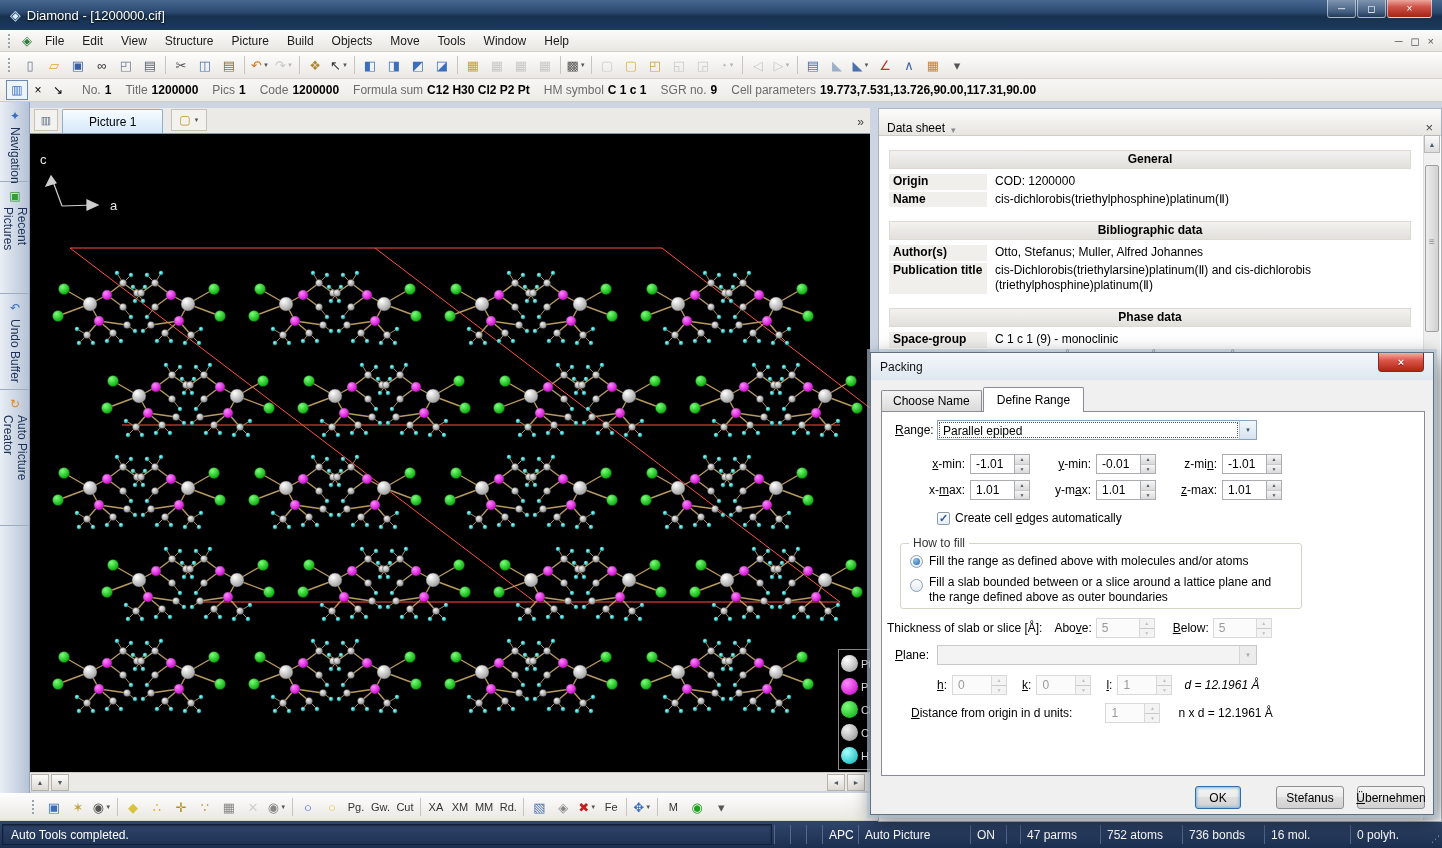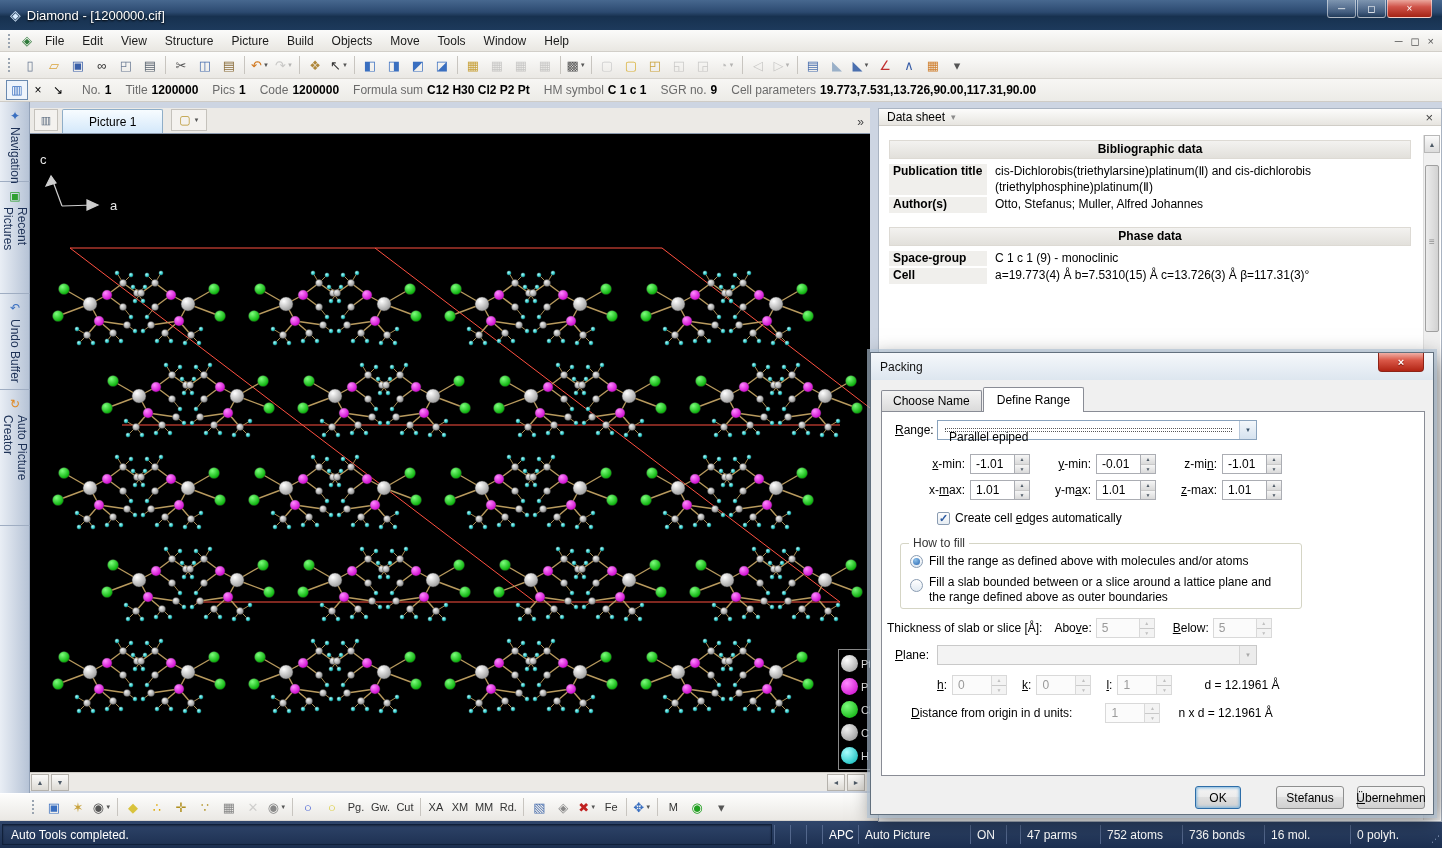--- a/index.html
+++ b/index.html
@@ -69,22 +69,22 @@
   .sc-right{margin-left:auto;display:flex;margin-right:4px;}
   
   .legend{position:absolute;left:838px;top:649px;width:38px;height:121px;box-sizing:border-box;
     background:#000;border:1px solid #8a8a8a;display:flex;flex-direction:column;justify-content:space-around;padding:2px 0 2px 2px;z-index:3;}
   .leg-row{display:flex;align-items:center;gap:3px;}
   .leg-sph{width:17px;height:17px;border-radius:50%;flex:none;}
   .leg-lbl{color:#eee;font-size:11px;}
   
   .datasheet{position:absolute;left:878px;top:108px;width:564px;height:714px;box-sizing:border-box;
     background:#fff;border:1px solid #aab4c2;z-index:2;}
-  .ds-header{height:17px;box-sizing:border-box;background:linear-gradient(#fcfcfb,#e7e5e0);
-    border-bottom:1px solid #d0cdc7;display:flex;align-items:center;padding:0 8px;gap:6px;}
+  .ds-header{height:27px;box-sizing:border-box;background:linear-gradient(#fcfcfb,#e7e5e0);
+    border-bottom:1px solid #d0cdc7;display:flex;align-items:flex-end;padding:0 8px;gap:6px;}
   .ds-pin{color:#8a8a8a;font-size:9px;}
   .ds-close{margin-left:auto;color:#444;font-size:13px;}
   .ds-body{padding:14px 30px 0 10px;}
   .ds-sect-h{background:linear-gradient(#f3f2f0,#e2e0db);border:1px solid #dddad4;
     text-align:center;font-weight:bold;height:17px;line-height:17px;margin-bottom:5px;}
   .ds-row{display:flex;margin-bottom:2px;line-height:1.3;}
   .ds-lab{width:90px;flex:none;background:#f0efec;font-weight:bold;padding:0 4px;margin-right:8px;}
   .ds-val{flex:1;}
   .ds-sect{margin-bottom:14px;}
   .ds-sb{position:absolute;top:26px;right:1px;bottom:1px;width:16px;background:#f0f0f0;border-left:1px solid #e0e0e0;}
@@ -112,21 +112,21 @@
   .spin{display:inline-flex;height:20px;box-sizing:border-box;}
   .spin .sv{width:45px;box-sizing:border-box;border:1px solid #abadb3;background:#fff;padding:2px 5px;}
   .spin .sb{display:flex;flex-direction:column;width:15px;border:1px solid #abadb3;border-left:none;box-sizing:border-box;}
   .spin .sb span{flex:1;display:flex;align-items:center;justify-content:center;font-size:5px;color:#4e5a66;
     background:linear-gradient(#f6f6f6,#dadada);}
   .spin .sb span:first-child{border-bottom:1px solid #c9c9c9;}
   .spin.dis .sv{color:#9a9a9a;background:#fbfbfb;border-color:#d9d9d9;}
   .spin.dis .sb{border-color:#d9d9d9;}
   .spin.dis .sb span{color:#c0c0c0;background:#f3f3f3;}
   .combo{display:flex;height:20px;box-sizing:border-box;border:1px solid #8aa3bd;background:#fff;}
-  .combo .cv{flex:1;margin:7px;padding:1px 3px;border:1px dotted #555;}
+  .combo .cv{flex:1;margin:1px;padding:1px 3px;border:1px dotted #555;}
   .combo .ca{width:16px;display:flex;align-items:center;justify-content:center;font-size:6px;color:#39536b;
     background:linear-gradient(#f3f7fb,#d5e2ef);border-left:1px solid #b8c8da;}
   .combo.dis{border-color:#c9c9c9;background:#f3f3f3;}
   .combo.dis .cv{border:none;}
   .combo.dis .ca{color:#a8a8a8;background:#ececec;border-left-color:#d5d5d5;}
   .cb{width:13px;height:13px;box-sizing:border-box;border:1px solid #8a9cb2;border-radius:2px;
     background:linear-gradient(#fdfdfd,#e7edf3);display:inline-flex;align-items:center;justify-content:center;
     color:#2c5aa0;font-size:11px;font-weight:bold;margin-right:5px;}
   .rad{width:13px;height:13px;box-sizing:border-box;border:1px solid #8a9cb2;border-radius:50%;
     background:linear-gradient(#fff,#e2eaf2);display:inline-flex;align-items:center;justify-content:center;margin-right:6px;flex:none;}
@@ -2248,28 +2248,39 @@
     </div>
 
   <div class="datasheet">
     <div class="ds-header">
       <span>Data sheet</span>
       <span class="ds-pin">▾</span>
       <span class="ds-close">×</span>
     </div>
     <div class="ds-body" id="ds-sections">
         <div class="ds-sect">
+          <div class="ds-sect-h">General</div>
+          <div class="ds-row">
+            <div class="ds-lab">Origin</div>
+            <div class="ds-val">COD: 1200000</div>
+          </div>
+          <div class="ds-row">
+            <div class="ds-lab">Name</div>
+            <div class="ds-val">cis-dichlorobis(triethylphosphine)platinum(Ⅱ)</div>
+          </div>
+        </div>
+        <div class="ds-sect">
           <div class="ds-sect-h">Bibliographic data</div>
+          <div class="ds-row">
+            <div class="ds-lab">Author(s)</div>
+            <div class="ds-val">Otto, Stefanus; Muller, Alfred Johannes</div>
+          </div>
           <div class="ds-row">
             <div class="ds-lab">Publication title</div>
             <div class="ds-val">cis-Dichlorobis(triethylarsine)platinum(Ⅱ) and cis-dichlorobis (triethylphosphine)platinum(Ⅱ)</div>
-          </div>
-          <div class="ds-row">
-            <div class="ds-lab">Author(s)</div>
-            <div class="ds-val">Otto, Stefanus; Muller, Alfred Johannes</div>
           </div>
         </div>
         <div class="ds-sect">
           <div class="ds-sect-h">Phase data</div>
           <div class="ds-row">
             <div class="ds-lab">Space-group</div>
             <div class="ds-val">C 1 c 1 (9) - monoclinic</div>
           </div>
           <div class="ds-row">
             <div class="ds-lab">Cell</div>
@@ -2424,21 +2435,21 @@
               </span>
             </span>
           <span style="margin-left:15px;"><u>l</u>:</span>
           <span class="spin dis" style="margin-left:5px;">
               <span class="sv" style="width:40px;">1</span>
               <span class="sb">
                 <span>▲</span>
                 <span>▼</span>
               </span>
             </span>
-          <span style="margin-left:32px;">d = 12.1961 Å</span>
+          <span style="margin-left:12px;font-style:italic;">d = 12.1961 Å</span>
         </div>
 
         <div class="drow" style="left:13px;top:291px;margin-left:16px;">
           <span><u>D</u>istance from origin in d units:</span>
           <span class="spin dis" style="margin-left:33px;">
               <span class="sv" style="width:40px;">1</span>
               <span class="sb">
                 <span>▲</span>
                 <span>▼</span>
               </span>

